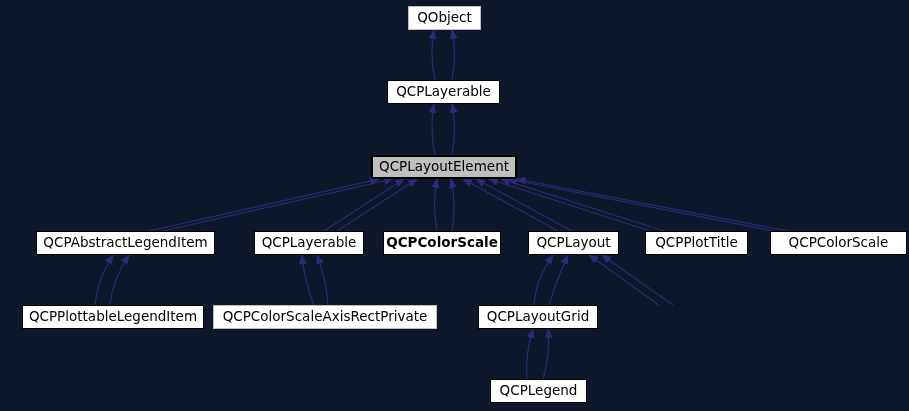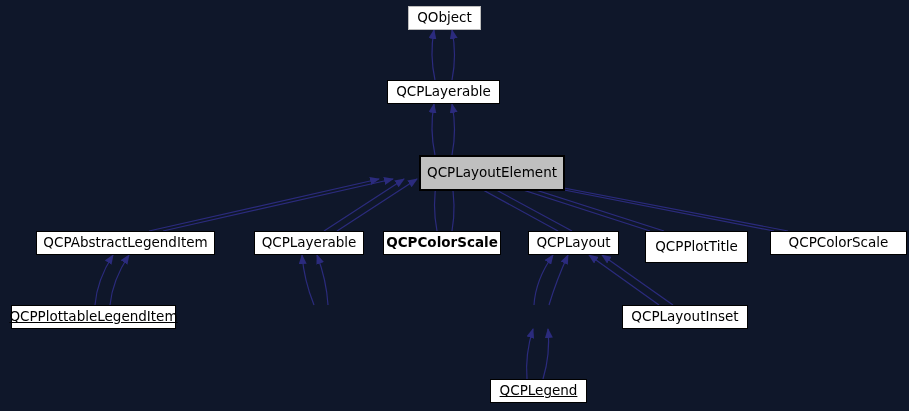--- a/index.html
+++ b/index.html
@@ -106,23 +106,24 @@
         <path d="M673,305 Q637.5,280 602,255" fill="none" stroke="#2b2b7d" stroke-width="1.2" marker-end="url(#arrow-head)"></path>
       </g>
       <g>
         <path d="M527,379 Q525,354 533,329" fill="none" stroke="#2b2b7d" stroke-width="1.2" marker-end="url(#arrow-head)"></path>
         <path d="M543,379 Q550.5,354 548,329" fill="none" stroke="#2b2b7d" stroke-width="1.2" marker-end="url(#arrow-head)"></path>
       </g>
     </svg>
 
 <div class="node external" style="left: 408px; top: 6px; width: 73px; height: 24px;">QObject</div>
     <div class="node" style="left: 387px; top: 80px; width: 113px; height: 24px;">QCPLayerable</div>
-    <div class="node selected" style="left: 371px; top: 155px; width: 146px; height: 36px; margin-left: 48px;">QCPLayoutElement</div>
+    <div class="node selected" style="left: 371px; top: 155px; width: 146px; height: 24px;">QCPLayoutElement</div>
     <div class="node" style="left: 36px; top: 231px; width: 179px; height: 24px;">QCPAbstractLegendItem</div>
     <div class="node" style="left: 254px; top: 231px; width: 110px; height: 24px;">QCPLayerable</div>
     <div class="node" style="left: 383px; top: 231px; width: 118px; height: 24px; font-weight: bold;">QCPColorScale</div>
     <div class="node" style="left: 528px; top: 231px; width: 91px; height: 24px;">QCPLayout</div>
-    <div class="node" style="left: 645px; top: 231px; width: 103px; height: 32px;">QCPPlotTitle</div>
+    <div class="node" style="left: 645px; top: 231px; width: 103px; height: 24px;">QCPPlotTitle</div>
     <div class="node" style="left: 770px; top: 231px; width: 137px; height: 24px;">QCPColorScale</div>
-    <div class="node" style="left: 11px; top: 305px; width: 165px; height: 24px; text-decoration: underline;">QCPPlottableLegendItem</div>
-    <div class="node" style="left: 622px; top: 305px; width: 126px; height: 24px;">QCPLayoutInset</div>
-    <div class="node" style="left: 490px; top: 379px; width: 97px; height: 24px; text-decoration: underline;">QCPLegend</div>
+    <div class="node" style="left: 22px; top: 305px; width: 182px; height: 24px;">QCPPlottableLegendItem</div>
+    <div class="node external" style="left: 213px; top: 305px; width: 224px; height: 24px;">QCPColorScaleAxisRectPrivate</div>
+    <div class="node" style="left: 478px; top: 305px; width: 120px; height: 24px;">QCPLayoutGrid</div>
+    <div class="node" style="left: 490px; top: 379px; width: 97px; height: 24px;">QCPLegend</div>
   </div>
 
 </body></html>

